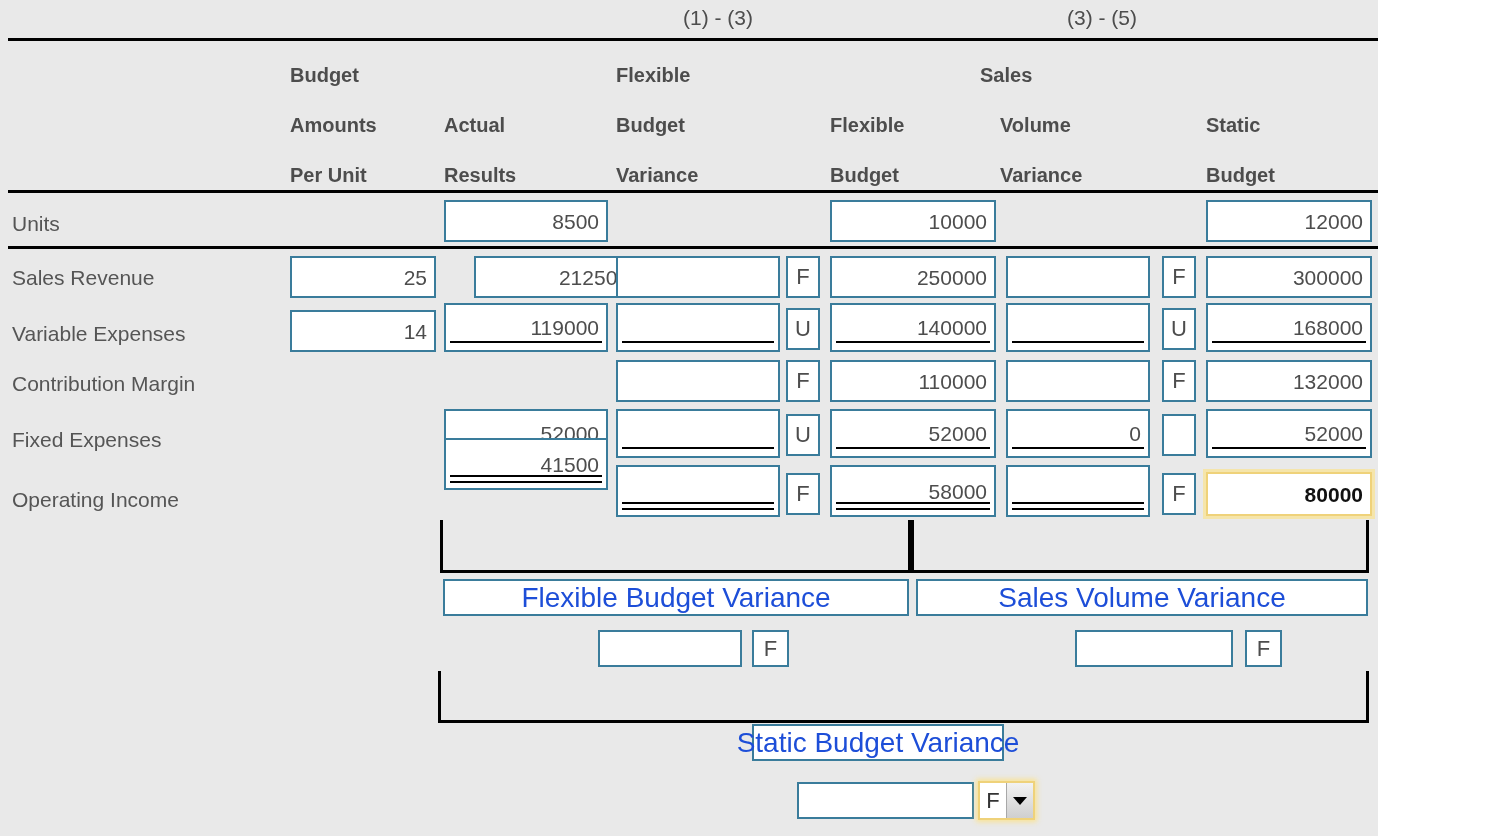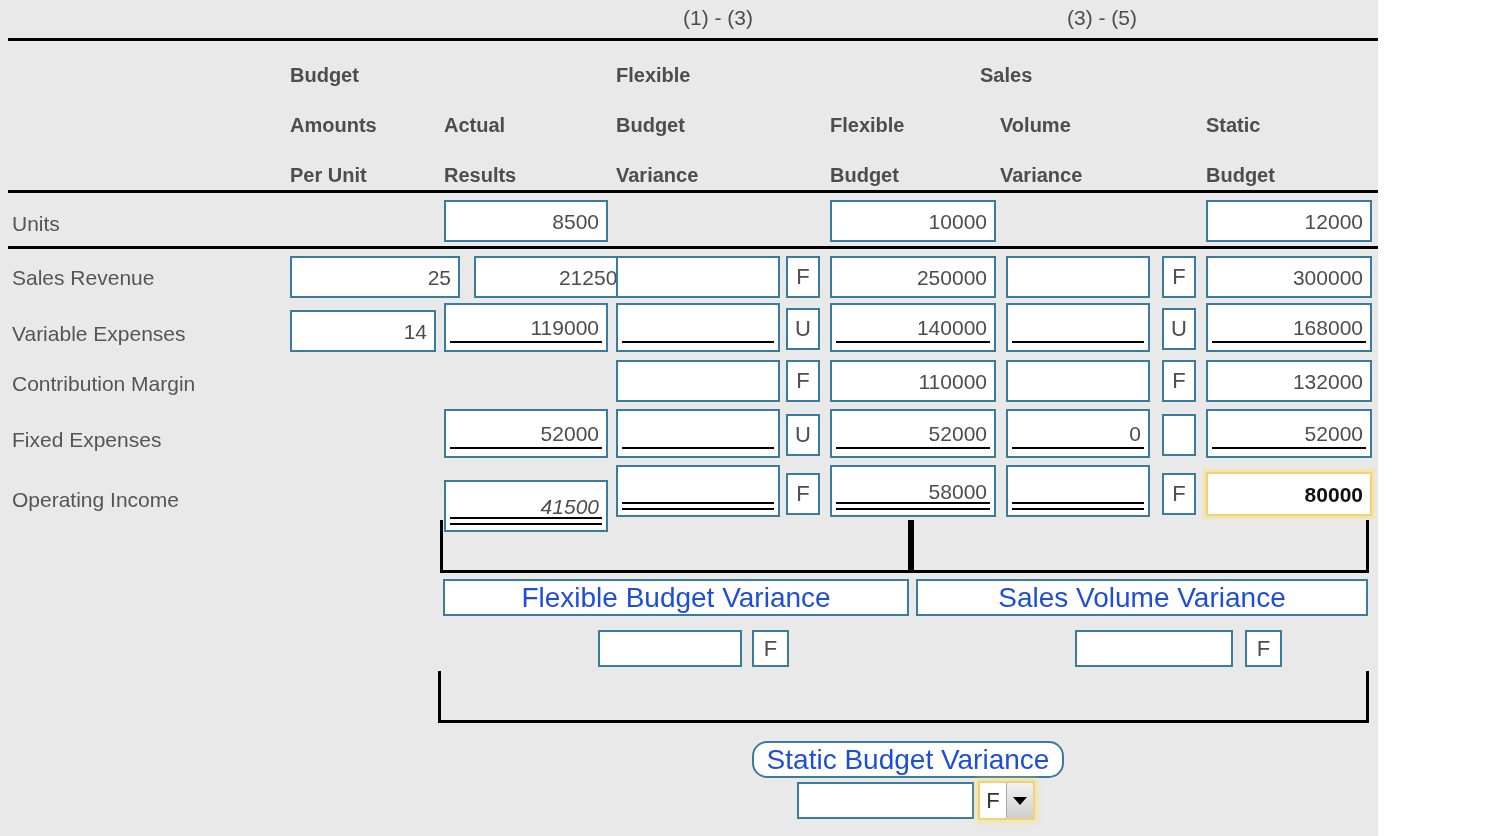--- a/index.html
+++ b/index.html
@@ -188,21 +188,21 @@
   <div class="hrule" style="top:190px;"></div>
 
   <div class="rowlabel" style="top:212px;">Units</div>
   <div class="cell" style="left:444px; top:200px; width:164px; height:42px;">8500</div>
   <div class="cell" style="left:830px; top:200px; width:166px; height:42px;">10000</div>
   <div class="cell" style="left:1206px; top:200px; width:166px; height:42px;">12000</div>
 
   <div class="hrule" style="top:246px;"></div>
 
   <div class="rowlabel" style="top:266px;">Sales Revenue</div>
-  <div class="cell" style="left:290px; top:256px; width:170px; height:42px;">25</div>
+  <div class="cell" style="left:290px; top:256px; width:146px; height:42px;">25</div>
   <div class="cell" style="left:444px; top:256px; width:164px; height:42px;margin-left:30px;">212500</div>
   <div class="cell" style="left:616px; top:256px; width:164px; height:42px;"></div>
   <div class="cell fu" style="left:786px; top:256px; width:34px; height:42px;">F</div>
   <div class="cell" style="left:830px; top:256px; width:166px; height:42px;padding-left:46px;">250000</div>
   <div class="cell" style="left:1006px; top:256px; width:144px; height:42px;"></div>
   <div class="cell fu" style="left:1162px; top:256px; width:34px; height:42px;">F</div>
   <div class="cell" style="left:1206px; top:256px; width:166px; height:42px;">300000</div>
 
   <div class="rowlabel" style="top:322px;">Variable Expenses</div>
   <div class="cell" style="left:290px; top:310px; width:146px; height:42px;">14</div>
@@ -255,21 +255,21 @@
     <span>0</span>
     <span class="rule1"></span>
   </div>
   <div class="cell fu" style="left:1162px; top:414px; width:34px; height:42px;"></div>
   <div class="cell" style="left:1206px; top:409px; width:166px; height:49px;">
     <span>52000</span>
     <span class="rule1"></span>
   </div>
 
   <div class="rowlabel" style="top:488px;">Operating Income</div>
-  <div class="cell" style="left:444px; top:480px; width:164px; height:52px;font-style:italic;">
+  <div class="cell" style="left:444px; top:438px; width:164px; height:52px;">
     <span>41500</span>
     <span class="rule1 rule2a"></span>
     <span class="rule1 rule2b"></span>
   </div>
   <div class="cell" style="left:616px; top:465px; width:164px; height:52px;">
     <span></span>
     <span class="rule1 rule2a"></span>
     <span class="rule1 rule2b"></span>
   </div>
   <div class="cell fu" style="left:786px; top:473px; width:34px; height:42px;">F</div>
@@ -299,21 +299,21 @@
   <div class="cell fu" style="left:752px; top:630px; width:37px; height:37px;">F</div>
 
   <div class="labelbar" style="left:916px; top:579px; width:452px; height:37px;">Sales Volume Variance</div>
   <div class="cell" style="left:1075px; top:630px; width:158px; height:37px;"></div>
   <div class="cell fu" style="left:1245px; top:630px; width:37px; height:37px;">F</div>
 
   <div class="bline v" style="left:438px; top:671px; height:52px;"></div>
   <div class="bline v" style="left:1366px; top:671px; height:52px;"></div>
   <div class="bline h" style="left:438px; top:720px; width:931px;"></div>
 
-  <div class="labelbar" style="left:752px; top:741px; width:312px; height:37px;border-radius:15px;">Static Budget Variance</div>
+  <div class="labelbar" style="left:752px; top:724px; width:252px; height:37px;">Static Budget Variance</div>
   <div class="cell" style="left:797px; top:782px; width:177px; height:37px;"></div>
 
   <div class="selwrap" style="left:978px; top:781px; width:57px; height:39px;">
     <span class="seltext">F</span>
     <span class="selarrow">
       <svg width="16" height="10" viewBox="0 0 16 10" aria-hidden="true">
         <polygon points="1,1 15,1 8,9" fill="#000000"></polygon>
       </svg>
     </span>
   </div>

